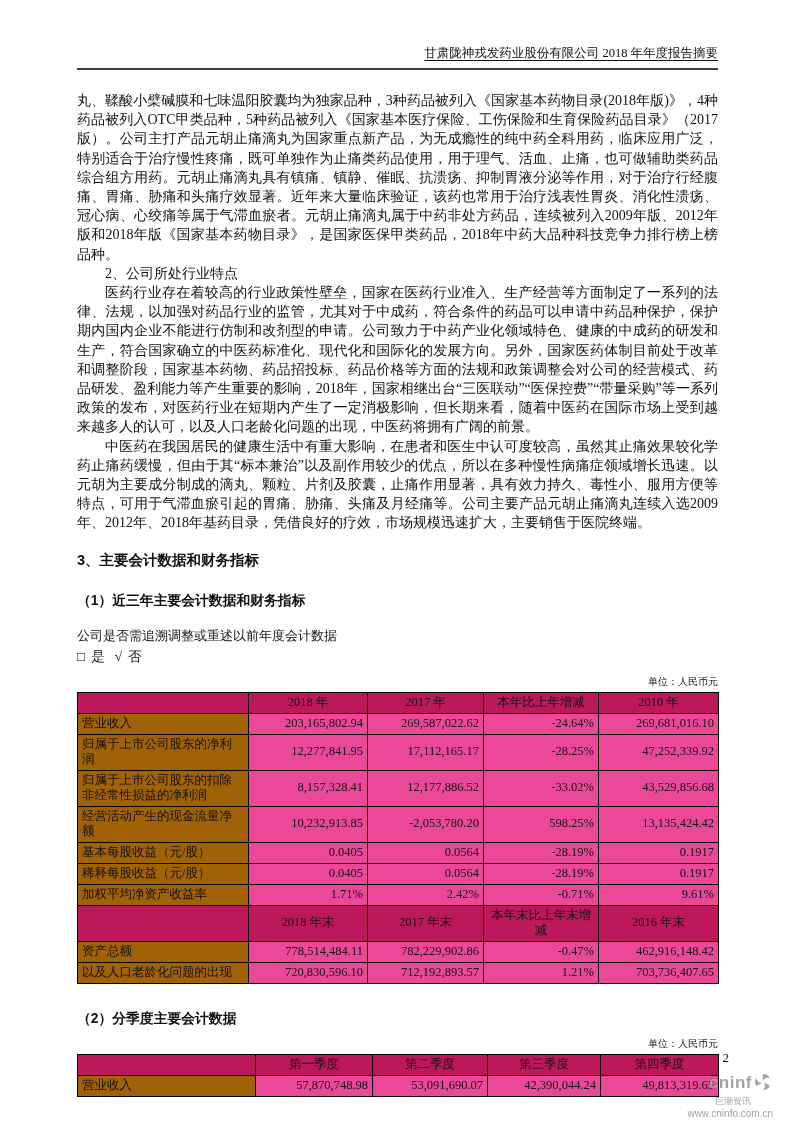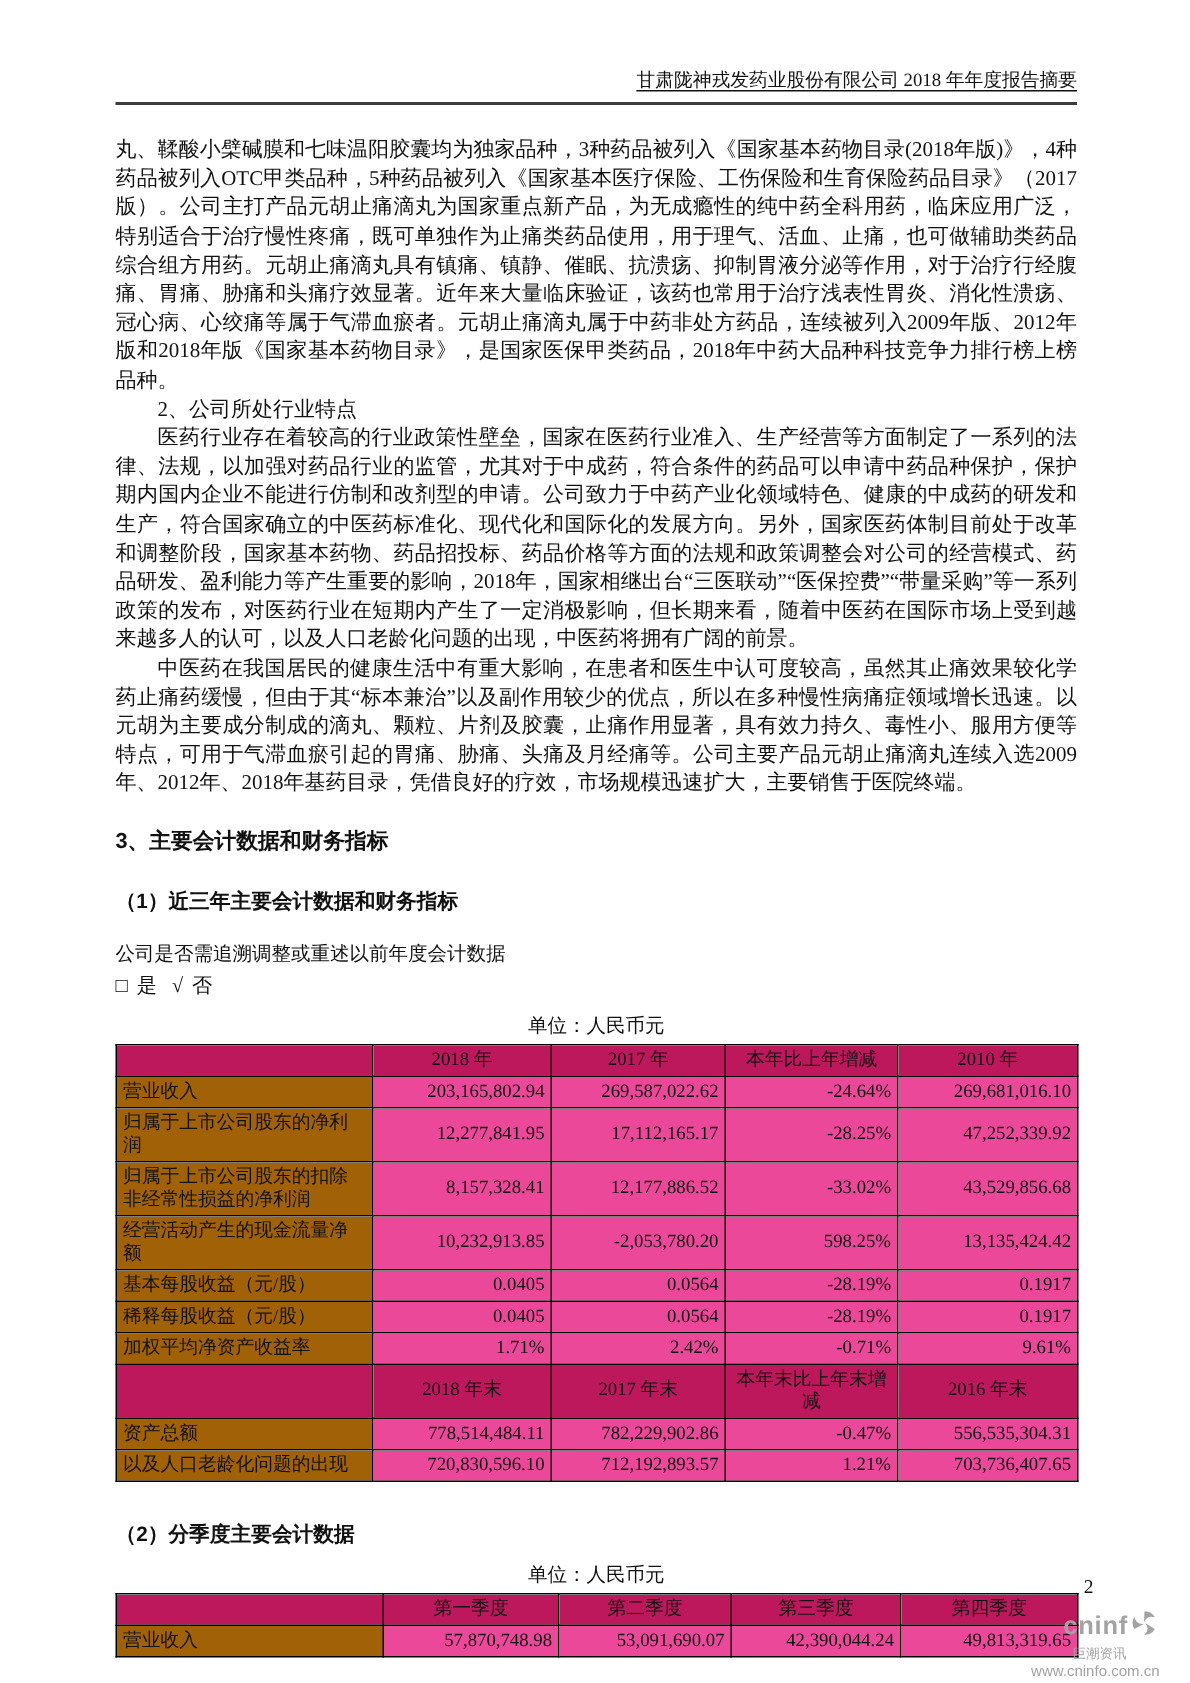--- a/index.html
+++ b/index.html
@@ -38,21 +38,21 @@
   .sub-heading {
     font-family: "Liberation Sans", "DejaVu Sans", sans-serif;
     font-weight: bold;
     font-size: 13.8px;
     margin-top: 22px;
   }
   .question-line { font-size: 13px; margin-top: 17px; }
   .check-line { font-size: 13.5px; margin-top: 3px; }
   .check-line .glyph { margin-right: 6px; }
   .check-line .lbl { margin-right: 10px; }
-  .unit-line { font-size: 13px; text-align: center; margin-top: 9px; margin-bottom: 3px; }
+  .unit-line { font-size: 10px; text-align: right; margin-top: 9px; margin-bottom: 3px; }
   table.fin {
     width: 100%;
     border-collapse: collapse;
     border: 1.5px solid #000;
     font-size: 12.5px;
     table-layout: fixed;
   }
   table.fin td {
     border: 1px solid #000;
     padding: 2px 4px;
@@ -188,21 +188,21 @@
       <td class="c-head">2018 年末</td>
       <td class="c-head">2017 年末</td>
       <td class="c-head">本年末比上年末增减</td>
       <td class="c-head">2016 年末</td>
     </tr>
     <tr>
       <td class="c-label">资产总额</td>
       <td class="c-num">778,514,484.11</td>
       <td class="c-num">782,229,902.86</td>
       <td class="c-num">-0.47%</td>
-      <td class="c-num">556,535,304.31</td>
+      <td class="c-num">462,916,148.42</td>
     </tr>
     <tr>
       <td class="c-label">以及人口老龄化问题的出现</td>
       <td class="c-num">720,830,596.10</td>
       <td class="c-num">712,192,893.57</td>
       <td class="c-num">1.21%</td>
       <td class="c-num">703,736,407.65</td>
     </tr>
   </tbody>
     </table>

